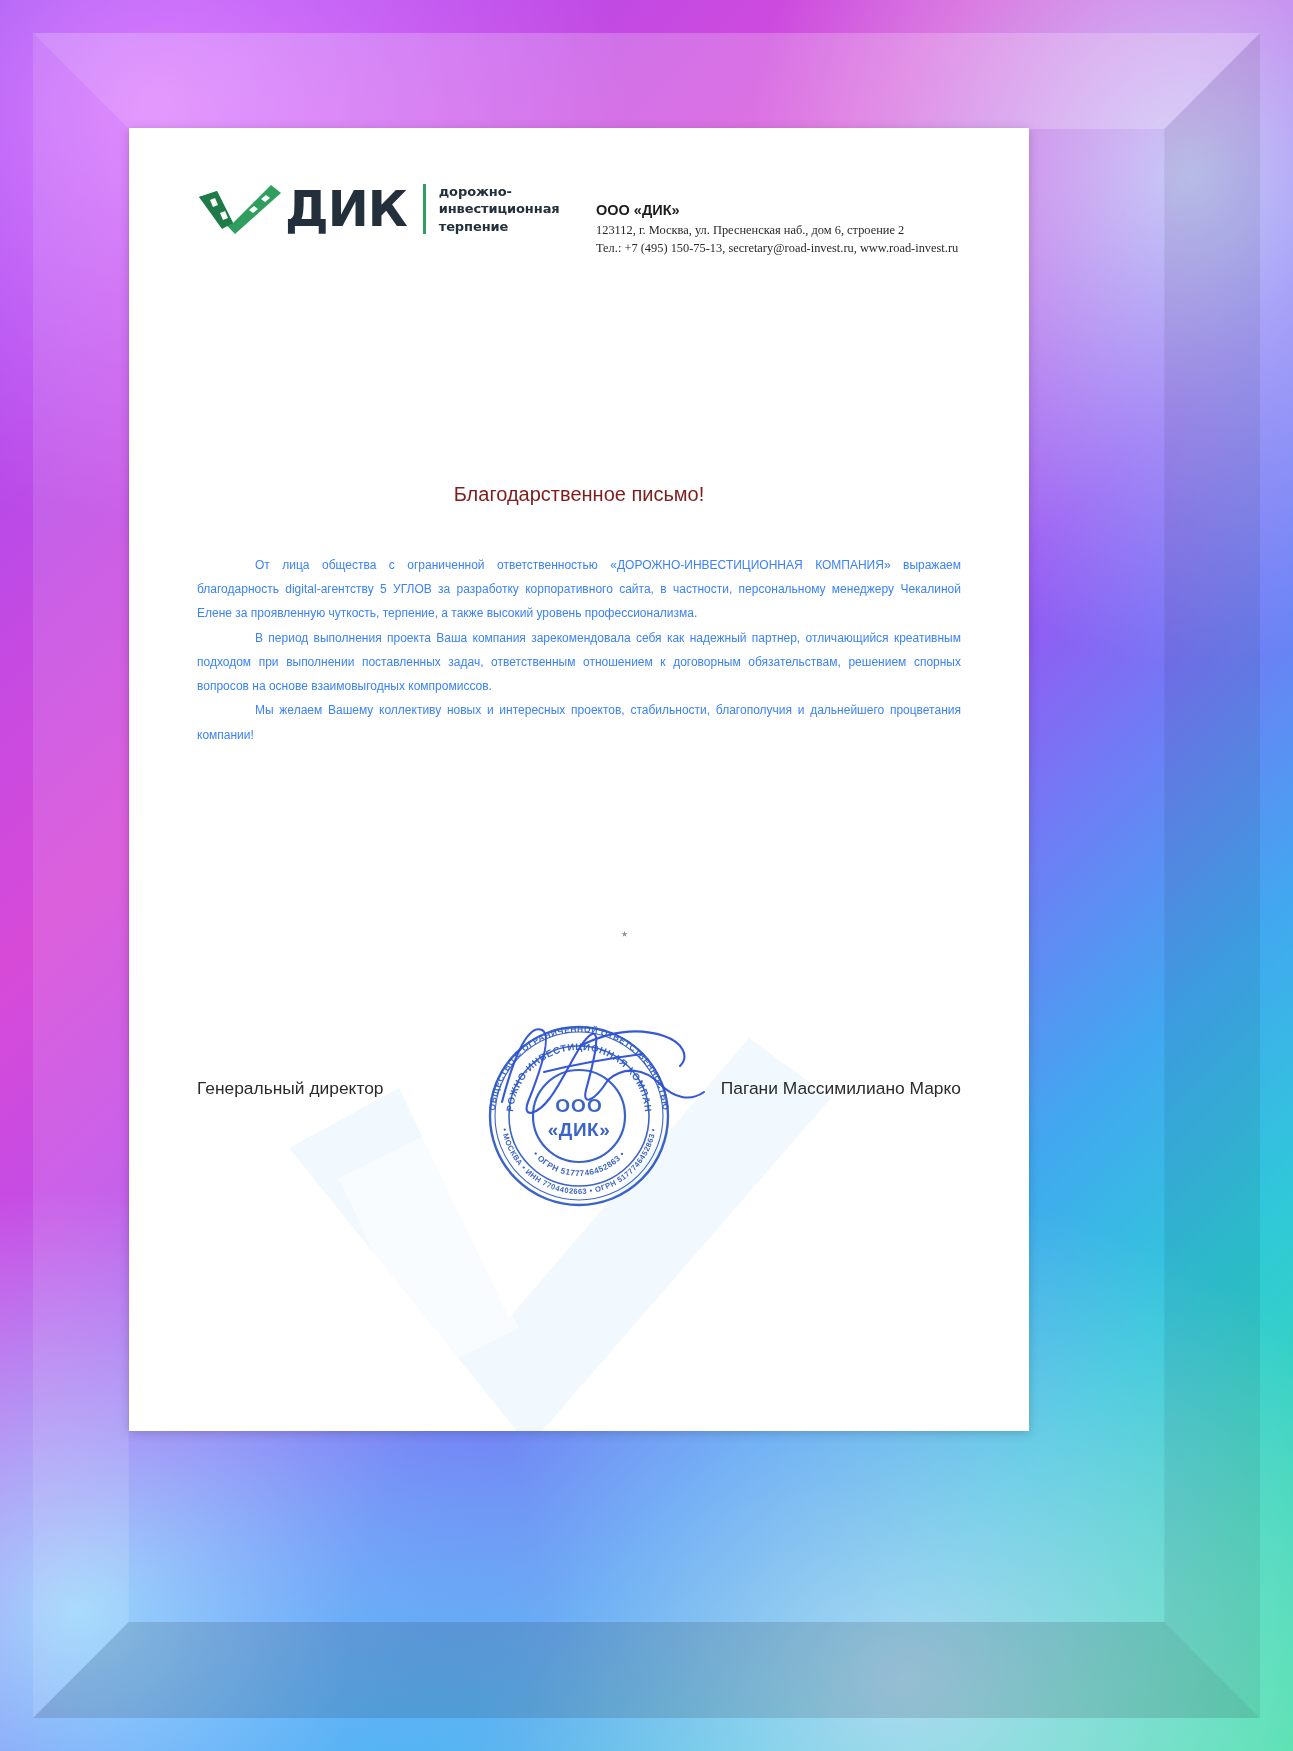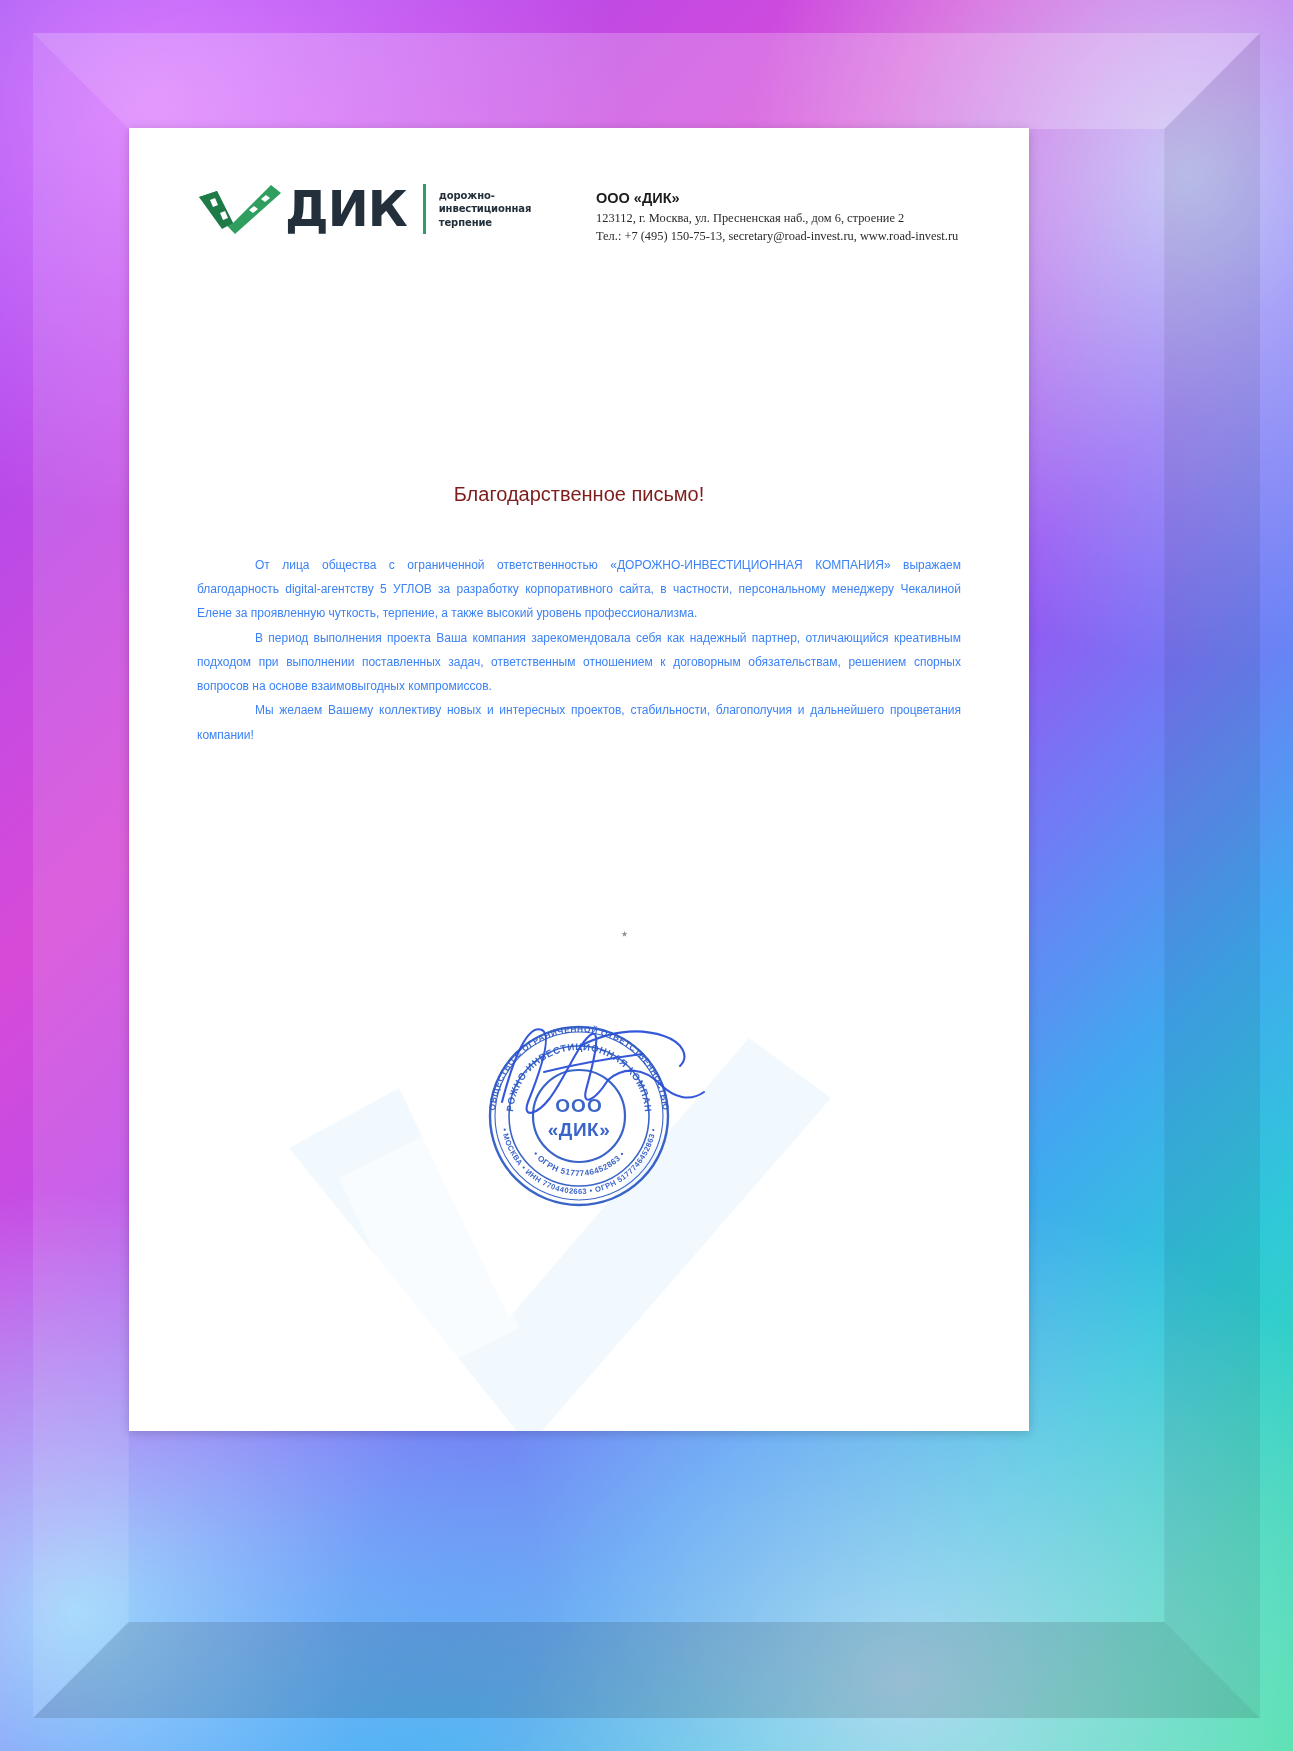--- a/index.html
+++ b/index.html
@@ -121,30 +121,30 @@
   }
   .logo-divider {
     width: 3px;
     height: 50px;
     background: #2f9e5e;
     margin: 0 13px 0 16px;
   }
   .logo-tagline {
     font-family: "DejaVu Sans", sans-serif;
     font-weight: 700;
-    font-size: 10px;
+    font-size: 13px;
     line-height: 1.32;
     color: #232f3b;
     letter-spacing: -0.1px;
   }
 
   .company-block {
     position: absolute;
     left: 467px;
-    top: 60px;
+    top: 72px;
     color: #1d1d1d;
   }
   .company-name {
     font-family: "Liberation Sans", sans-serif;
     font-weight: 700;
     font-size: 14.5px;
     line-height: 1.45;
     margin-bottom: 1px;
   }
   .company-line {
@@ -314,14 +314,18 @@
   <svg class="signature-scribble" viewBox="0 0 230 140">
     <g stroke="#2b4fd8" fill="none" stroke-width="2.1" stroke-linecap="round" opacity="0.95">
       <path d="M18 96 C30 50, 44 18, 58 24 C70 30, 52 76, 44 96 C38 112, 52 110, 66 92
                C82 70, 96 34, 108 28 C118 24, 108 62, 102 84 C98 100, 110 96, 124 74"></path>
       <path d="M96 40 C120 28, 150 20, 180 30 C198 36, 206 50, 196 60"></path>
       <path d="M124 74 C140 60, 160 62, 176 78 C190 92, 206 96, 220 86"></path>
       <path d="M60 66 C92 58, 128 52, 158 48"></path>
     </g>
   </svg>
 
+  <div class="signature-row">
+    <span>Генеральный директор</span>
+    <span>Пагани Массимилиано Марко</span>
+  </div>
 
 </div>
 
 </body></html>

